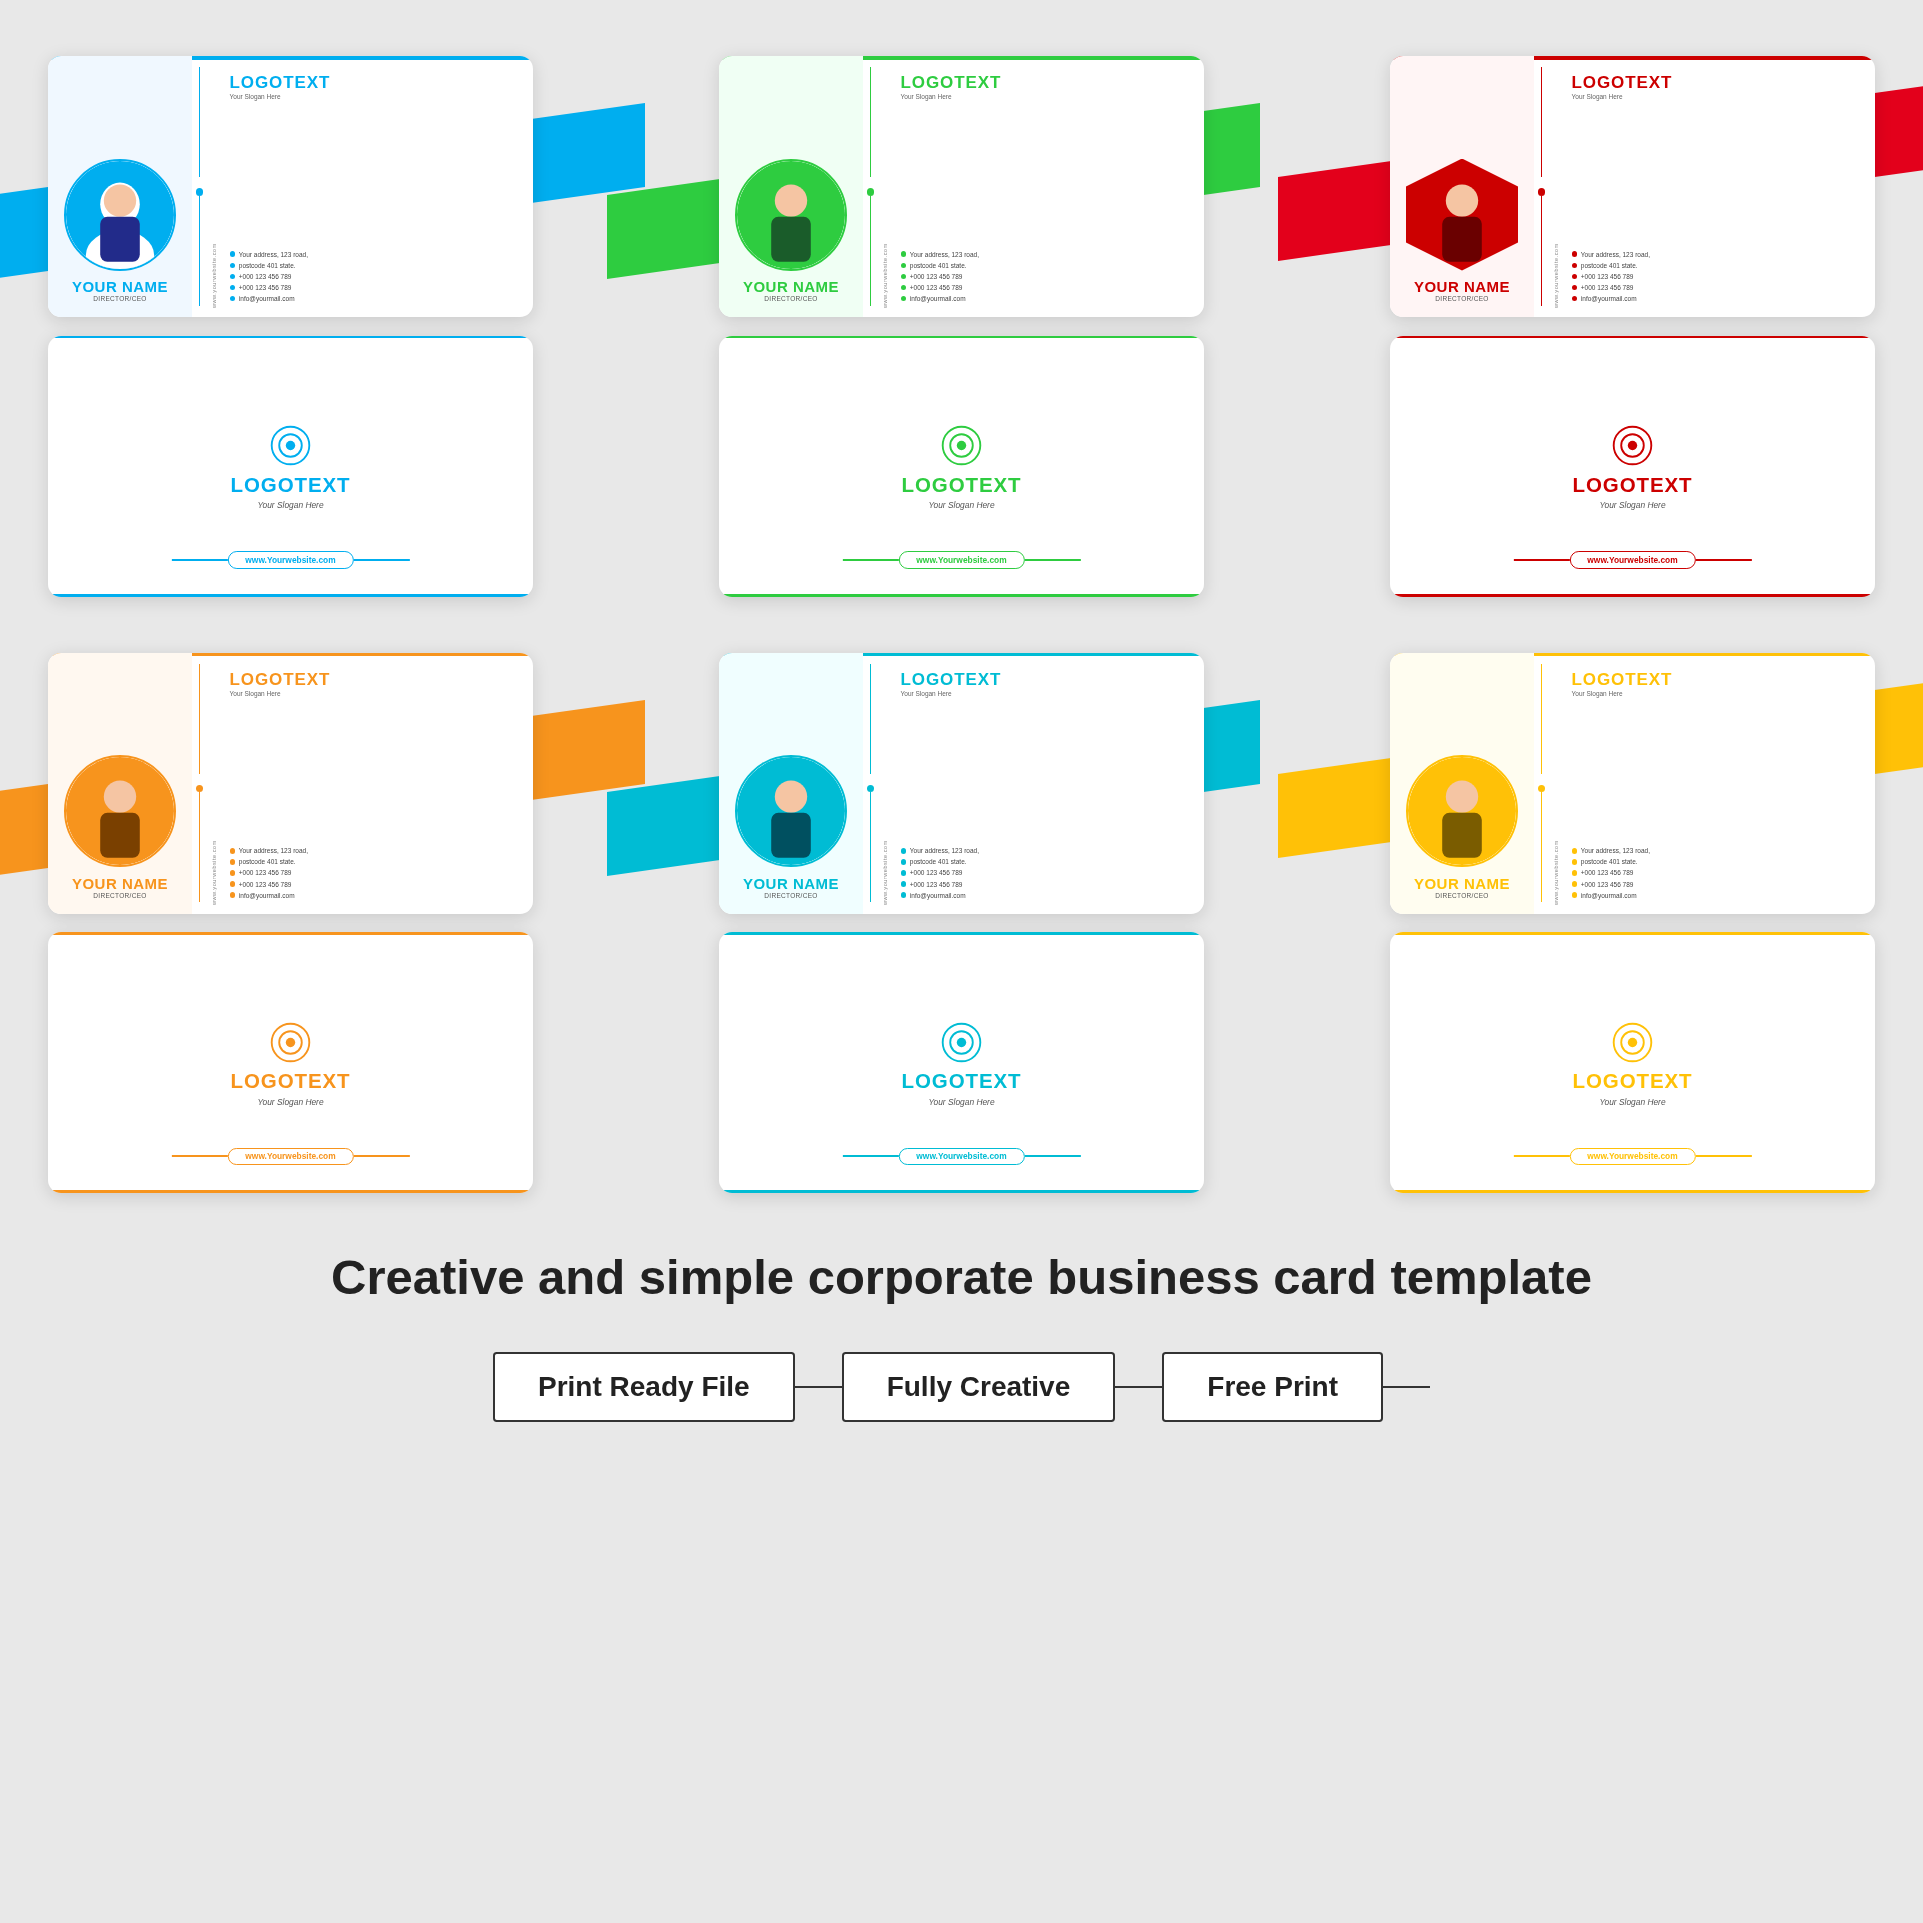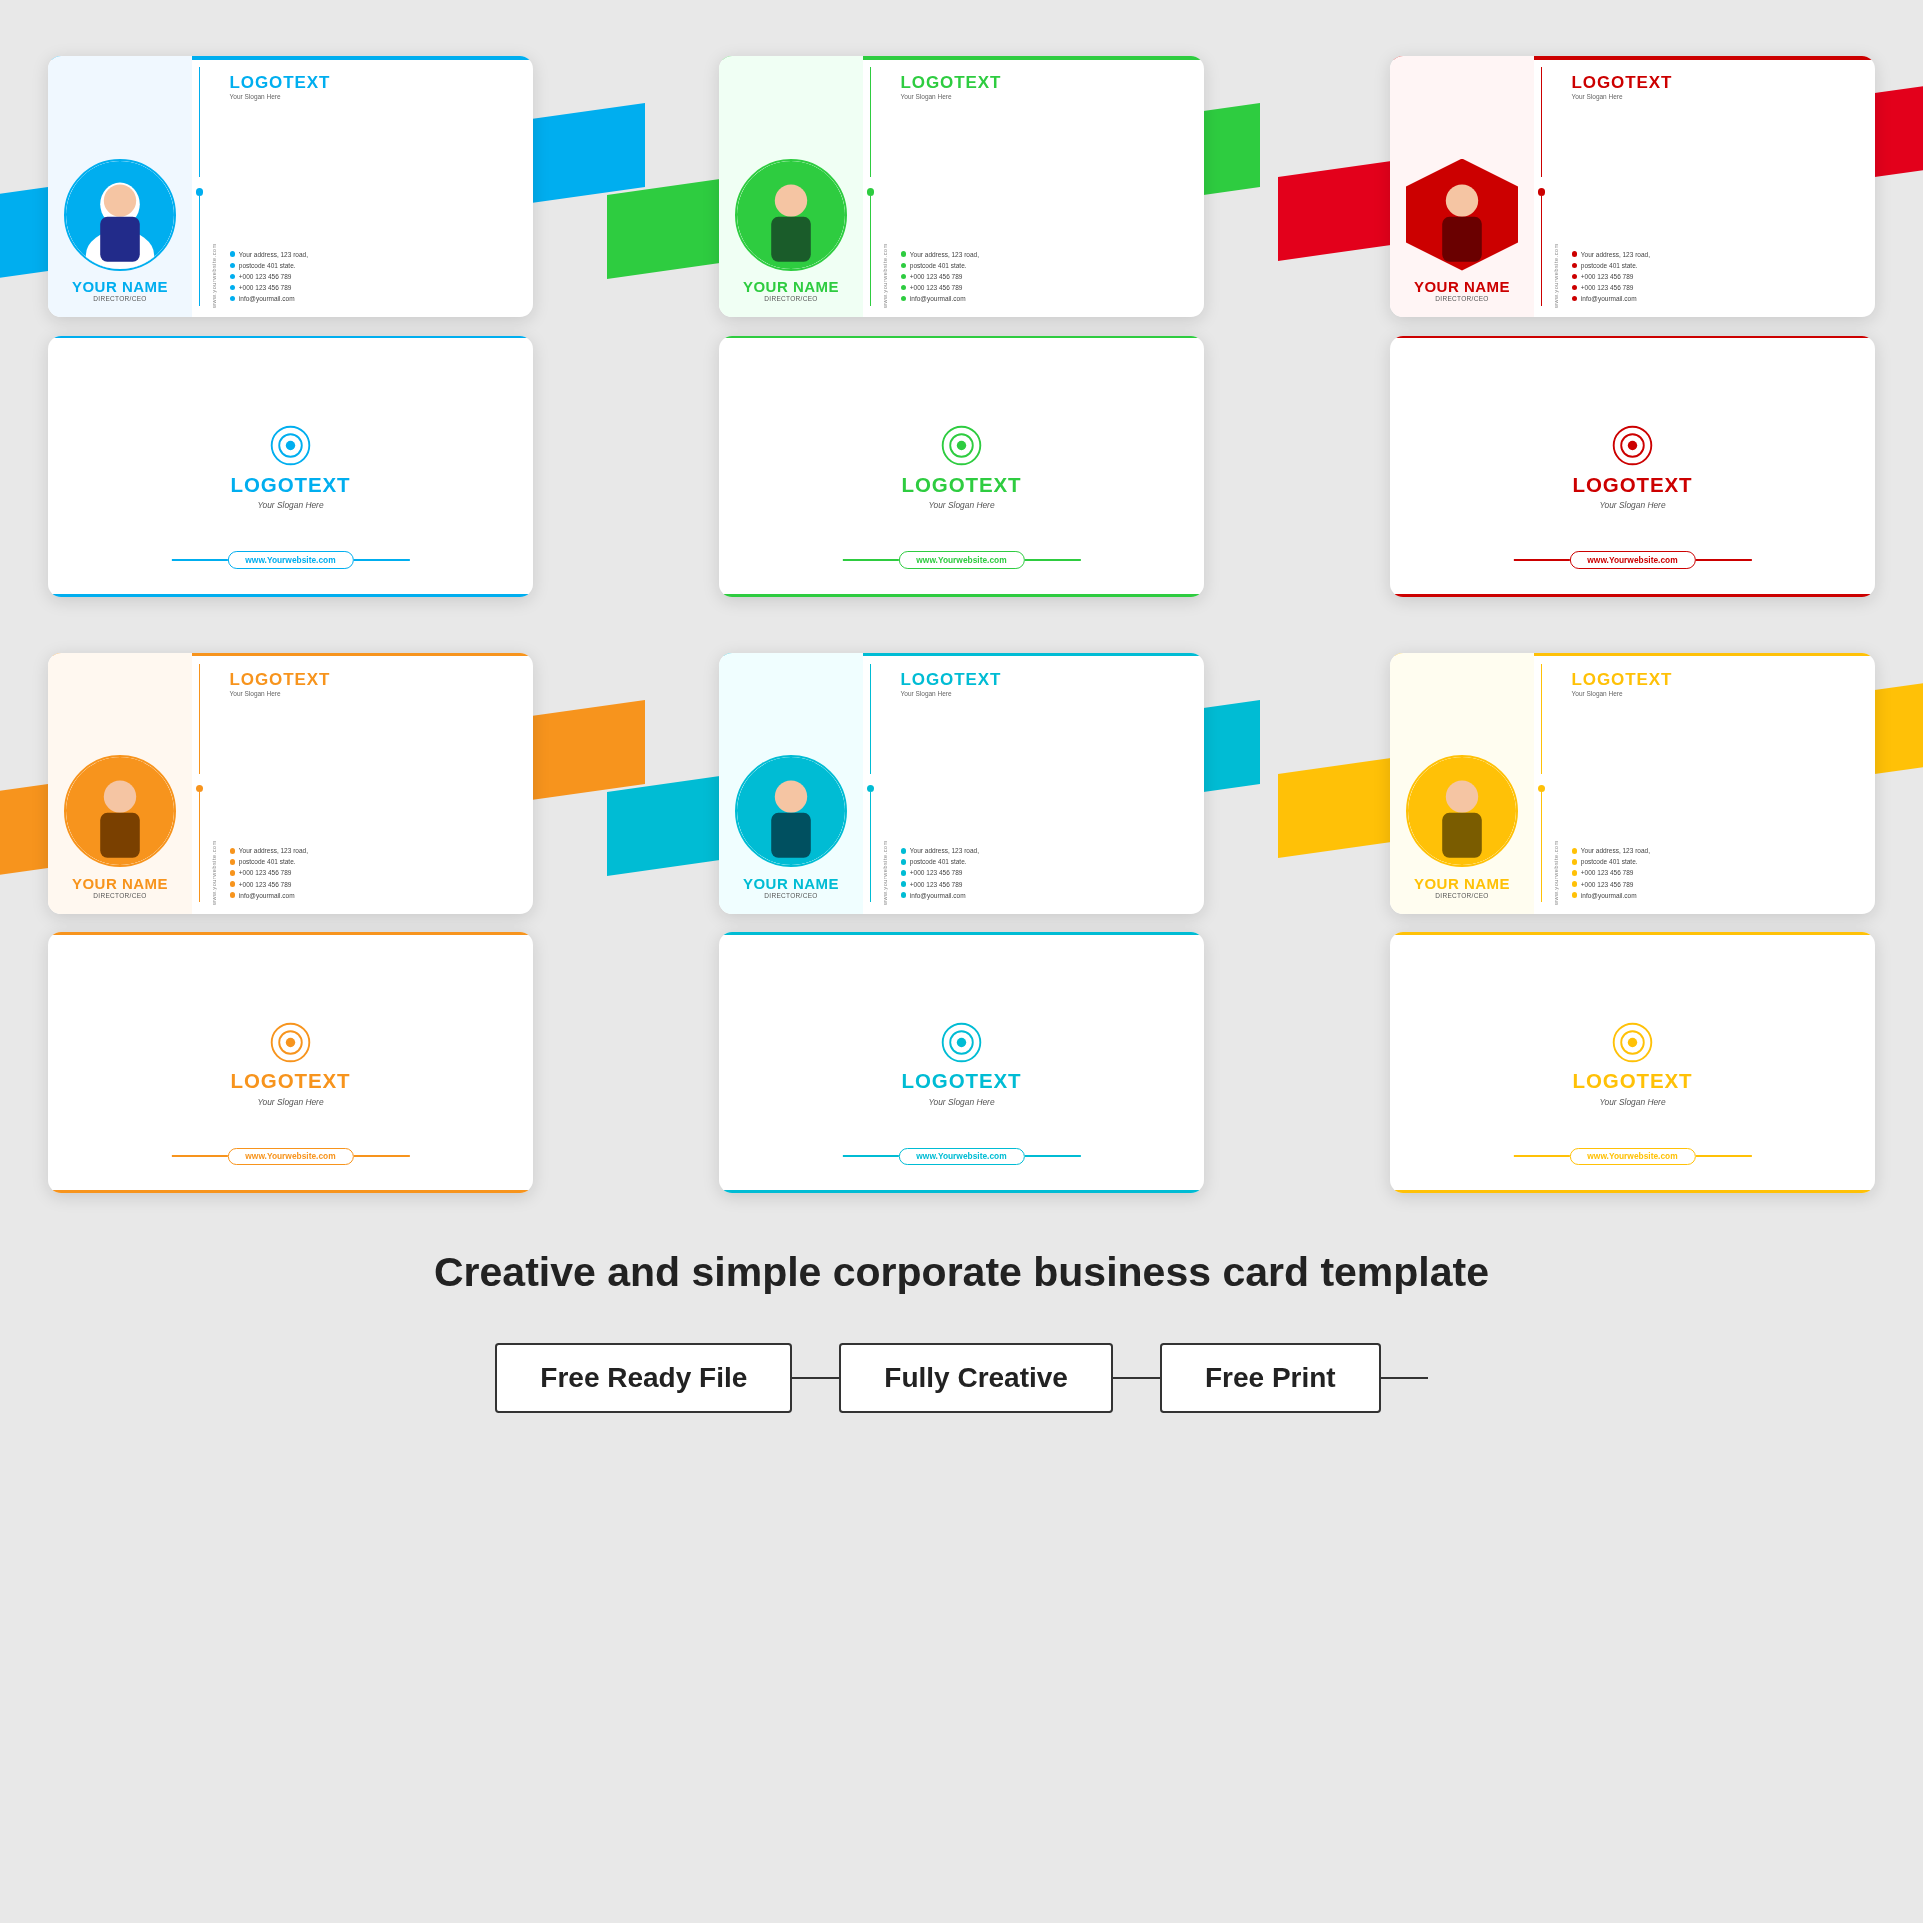--- a/index.html
+++ b/index.html
@@ -285,21 +285,21 @@
     .bottom-section {
       width: 100%;
       max-width: 1827px;
       display: flex;
       flex-direction: column;
       align-items: center;
       margin-top: 37px;
     }
 
     .main-title {
-      font-size: 41px;
+      font-size: 49px;
       font-weight: 900;
       color: #222;
       text-align: center;
       margin-bottom: 47px;
     }
 
     .features-row {
       display: flex;
       align-items: center;
       gap: 0;
@@ -764,21 +764,21 @@
           <div class="back-url-pill" style="border-color:#FFC107; color:#FFC107;">www.Yourwebsite.com</div>
           <div class="back-bottom-bar-right" style="background:#FFC107;"></div>
         </div>
       </div>
     </div>
   </div>
 
   <div class="bottom-section">
     <div class="main-title">Creative and simple corporate business card template</div>
     <div class="features-row">
-      <div class="feature-box">Free Ready File</div>
+      <div class="feature-box">Print Ready File</div>
       <div class="feature-connector"></div>
       <div class="feature-box">Fully Creative</div>
       <div class="feature-connector"></div>
       <div class="feature-box">Free Print</div>
       <div class="feature-connector"></div>
     </div>
   </div>
 
 </div>
 

